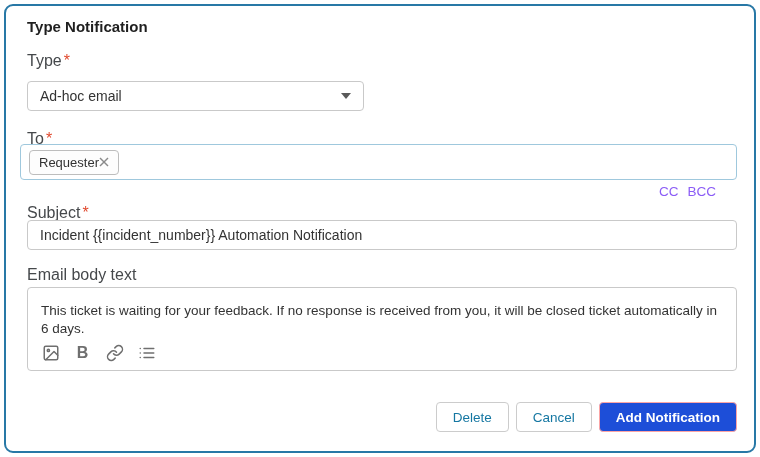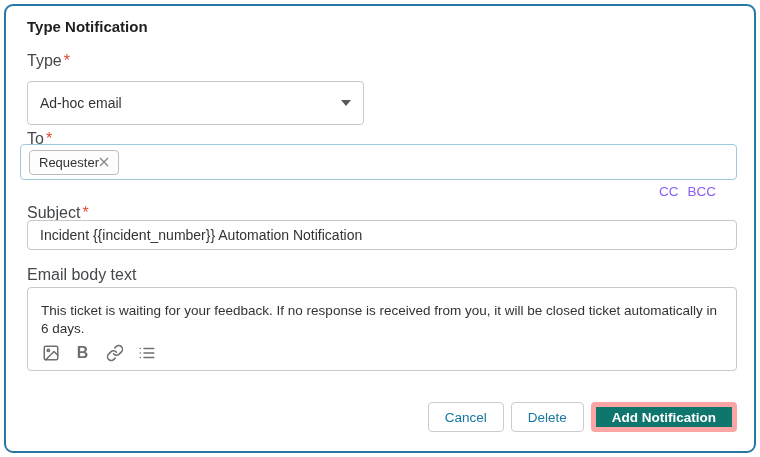--- a/index.html
+++ b/index.html
@@ -25,21 +25,21 @@
     font-size: 16px; color: #45484b;
   }
   .required { color: #e0492e; margin-left: 2px; }
   .lbl-type    { top: 46px; }
   .lbl-to      { top: 124px; }
   .lbl-subject { top: 198px; }
   .lbl-body    { top: 260px; }
 
   .select-box {
     position: absolute; left: 21px; top: 75px;
-    width: 337px; height: 44px;
+    width: 337px; height: 30px;
     border: 1px solid #c9c9c9; border-radius: 4px;
     background: #fff;
     display: flex; align-items: center;
     padding: 0 12px;
     font-size: 14px; color: #333;
     cursor: pointer;
   }
   .select-caret {
     margin-left: auto;
     width: 0; height: 0;
@@ -125,22 +125,22 @@
     display: inline-flex; align-items: center; justify-content: center;
     padding: 0 16px;
   }
   .btn-secondary {
     background: #fff;
     border: 1px solid #cccccc;
     color: #1577a2;
     min-width: 72px;
   }
   .btn-primary {
-    background: #0f766e;
-    border: 5px solid #fca5a5;
+    background: #1d4ed8;
+    border: 1px solid #fca5a5;
     color: #ffffff;
     min-width: 125px;
     font-weight: bold;
   }
 </style>
 </head>
 <body>
 
 <div class="panel">
 
@@ -199,18 +199,18 @@
             <line x1="8" y1="18" x2="21" y2="18"></line>
           <line x1="3" y1="6" x2="3.01" y2="6"></line>
             <line x1="3" y1="12" x2="3.01" y2="12"></line>
             <line x1="3" y1="18" x2="3.01" y2="18"></line>
         </svg>
       </span>
     </div>
   </div>
 
   <div class="footer">
+    <button class="btn btn-secondary">Delete</button>
     <button class="btn btn-secondary">Cancel</button>
-    <button class="btn btn-secondary">Delete</button>
     <button class="btn btn-primary">Add Notification</button>
   </div>
 
 </div>
 
 </body></html>

